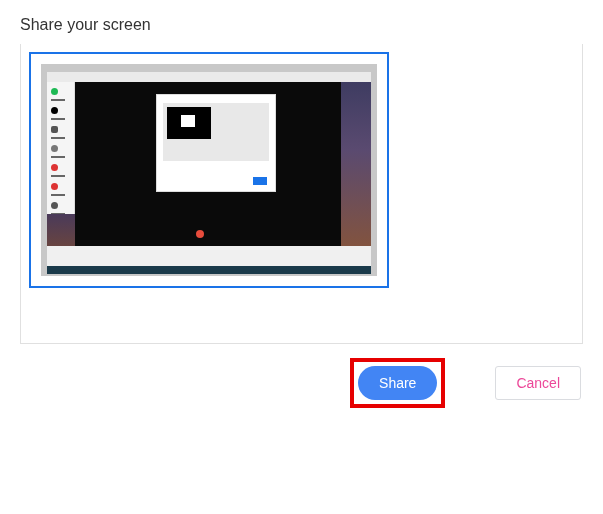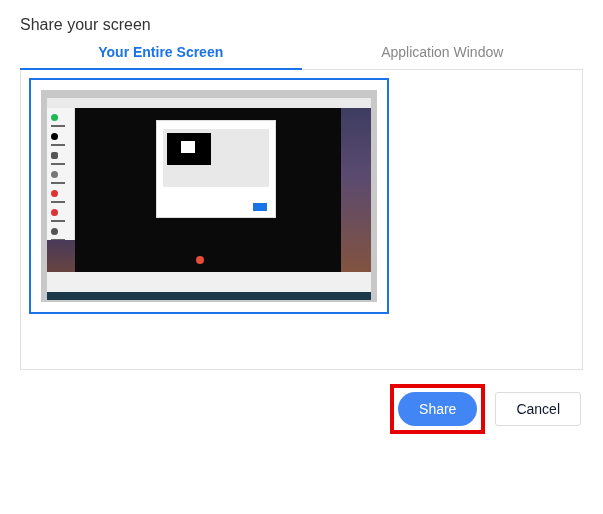--- a/index.html
+++ b/index.html
@@ -10,21 +10,21 @@
       background: #ffffff;
       color: #333;
       overflow: hidden;
     }
     .dialog {
       padding: 16px 20px 0 20px;
     }
     .title {
       font-size: 16px;
       color: #333;
-      margin-bottom: 0;
+      margin-bottom: 10px;
     }
     .description {
       font-size: 13px;
       color: #555;
       line-height: 1.4;
       margin-bottom: 18px;
     }
     .tabs {
       display: flex;
       border-bottom: 1px solid #e0e0e0;
@@ -200,34 +200,31 @@
       border: 1px solid transparent;
     }
     .btn-primary {
       background: #4285f4;
       color: #fff;
       font-weight: 500;
       border-radius: 17px;
     }
     .btn-secondary {
       background: #fff;
-      color: #0f172a;
+      color: #ec4899;
       border: 1px solid #dadce0;
+      margin-left: 40px;
     }
   </style>
 </head>
 <body>
 
 <div class="dialog">
   <div class="title">Share your screen</div>
 
-  <div class="tabs">
-    <div class="tab tab-active">Your Entire Screen</div>
-    <div class="tab tab-inactive">Application Window</div>
-  </div>
 
   <div class="content-panel">
     <div class="thumbnail-container">
       <div class="thumbnail-preview">
         <div class="desktop-bg"></div>
         <div class="gradient-right"></div>
         <div class="browser-bar"></div>
         <div class="sidebar">
           <div class="sidebar-dot" style="background:#1db954;"></div>
           <div class="sidebar-line"></div>

